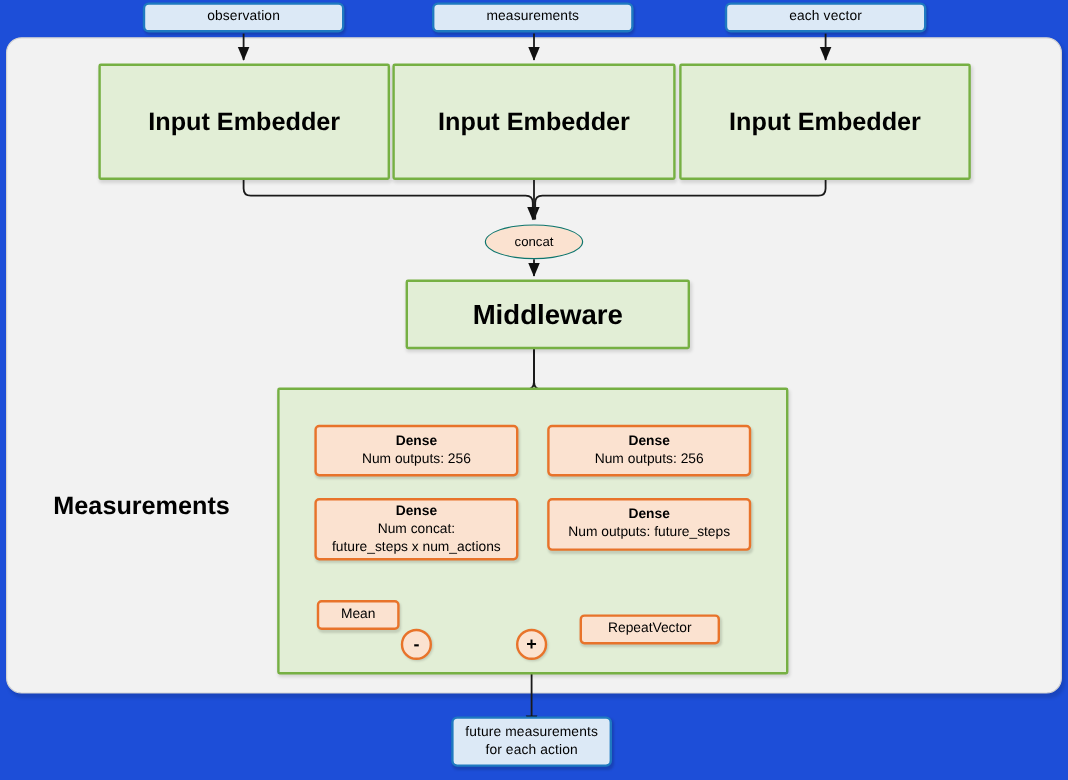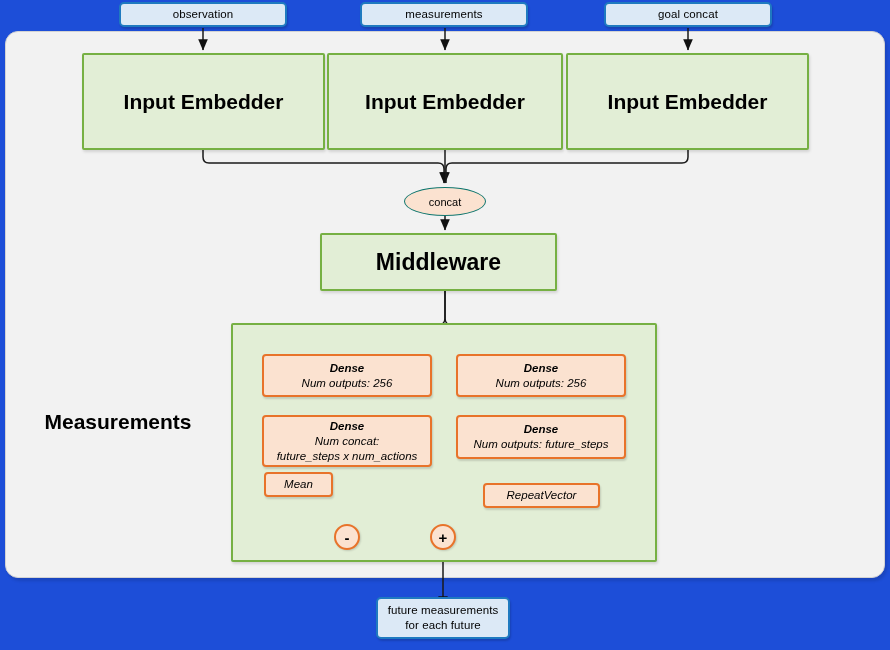--- a/index.html
+++ b/index.html
@@ -86,21 +86,20 @@
 
   
   .orange-box {
     background: #fbe2d0;
     border: 2px solid #e8732a;
     border-radius: 4px;
     box-shadow: 1px 2px 2px rgba(0,0,0,0.14);
     color: #000000;
     font-size: 11.5px;
     line-height: 15px;
-    font-style: italic;
   }
   .orange-box .ttl {
     font-weight: bold;
   }
   .pill {
     background: #fbe2d0;
     border: 1px solid #0f766e;
     border-radius: 50%;
     color: #000000;
     font-size: 11px;
@@ -173,82 +172,82 @@
     </g>
   </svg>
 
   <div class="node io-box" style="left:119px; top:2px; width:168px; height:25px;">
     <span>observation</span>
   </div>
   <div class="node io-box" style="left:360px; top:2px; width:168px; height:25px;">
     <span>measurements</span>
   </div>
   <div class="node io-box" style="left:604px; top:2px; width:168px; height:25px;">
-    <span>goal concat</span>
+    <span>each vector</span>
   </div>
 
   <div class="node green-box embedder" style="left:82px; top:53px; width:243px; height:97px;">
     <span>Input Embedder</span>
   </div>
   <div class="node green-box embedder" style="left:327px; top:53px; width:236px; height:97px;">
     <span>Input Embedder</span>
   </div>
   <div class="node green-box embedder" style="left:566px; top:53px; width:243px; height:97px;">
     <span>Input Embedder</span>
   </div>
 
   <div class="node pill" style="left:404px; top:187px; width:82px; height:29px;">
     <span>concat</span>
   </div>
 
-  <div class="node green-box middleware" style="left:320px; top:233px; width:237px; height:58px;">
+  <div class="node green-box middleware" style="left:338px; top:233px; width:237px; height:58px;">
     <span>Middleware</span>
   </div>
 
   <div class="node green-box head-group" style="left:231px; top:323px; width:426px; height:239px; display:block;"></div>
 
   <div class="head-label">
     <div>Measurements</div>
   </div>
 
   <div class="node orange-box" style="left:262px; top:354px; width:170px; height:43px;">
     <span class="ttl">Dense</span>
     <span>Num outputs: 256</span>
   </div>
 
   <div class="node orange-box" style="left:262px; top:415px; width:170px; height:52px;">
     <span class="ttl">Dense</span>
     <span>Num concat:</span>
     <span>future_steps x num_actions</span>
   </div>
 
-  <div class="node orange-box" style="left:264px; top:472px; width:69px; height:25px;">
+  <div class="node orange-box" style="left:264px; top:500px; width:69px; height:25px;">
     <span>Mean</span>
   </div>
 
   <div class="node op-circle" style="left:334px; top:524px; width:26px; height:26px;">
     <span>-</span>
   </div>
 
   <div class="node orange-box" style="left:456px; top:354px; width:170px; height:43px;">
     <span class="ttl">Dense</span>
     <span>Num outputs: 256</span>
   </div>
 
   <div class="node orange-box" style="left:456px; top:415px; width:170px; height:44px;">
     <span class="ttl">Dense</span>
     <span>Num outputs: future_steps</span>
   </div>
 
-  <div class="node orange-box" style="left:483px; top:483px; width:117px; height:25px;">
+  <div class="node orange-box" style="left:483px; top:512px; width:117px; height:25px;">
     <span>RepeatVector</span>
   </div>
 
   <div class="node op-circle" style="left:430px; top:524px; width:26px; height:26px;">
     <span>+</span>
   </div>
 
   <div class="node io-box" style="left:376px; top:597px; width:134px; height:42px;">
     <span>future measurements</span>
-    <span>for each future</span>
+    <span>for each action</span>
   </div>
 
 </div>
 
 </body></html>

